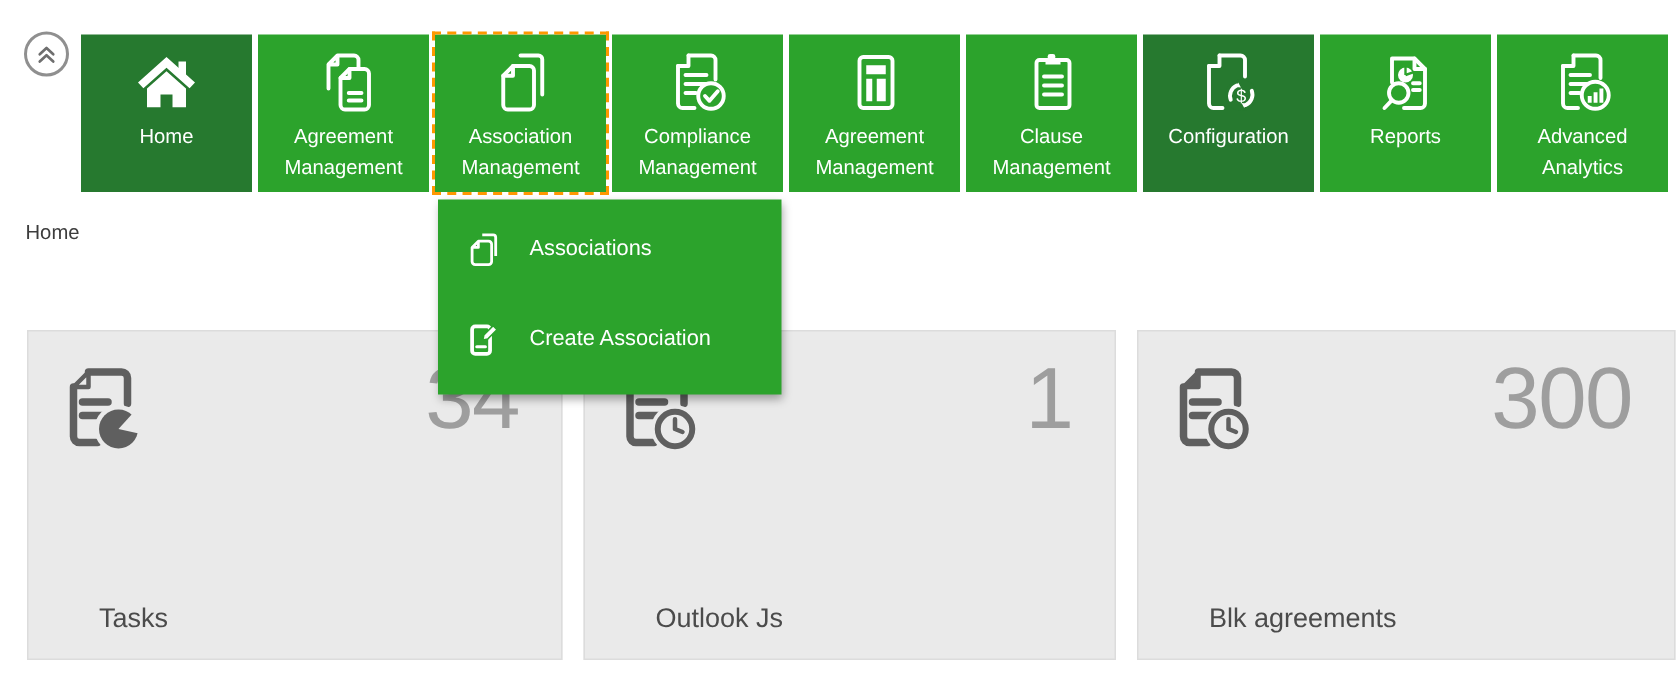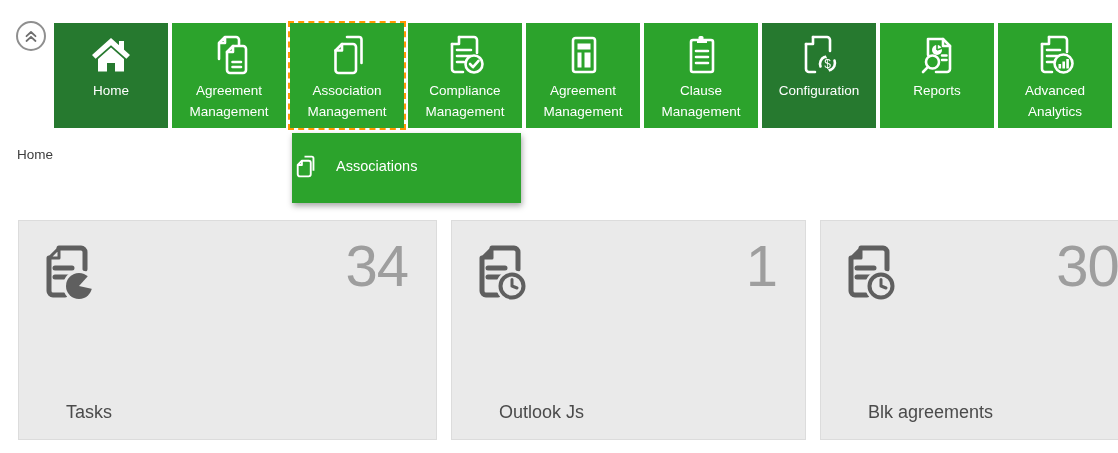--- a/index.html
+++ b/index.html
@@ -23,27 +23,27 @@
     color:#ffffff; font-size:13.5px; line-height:21px; }
 
   
   .breadcrumb { position:absolute; left:17px; top:147px; font-size:13.5px; color:#3d3d3d; }
 
   
   .dropdown { --bg:#2CA32C; position:absolute; left:292px; top:133px; width:229px;
     background:var(--bg); z-index:5; padding:7px 0 11px;
     display:flex; flex-direction:column; gap:8px;
     box-shadow:1px 3px 6px rgba(0,0,0,0.35); }
-  .dd-item { height:52px; display:flex; align-items:center; 
+  .dd-item { height:52px; display:flex; align-items:center; padding-left:17px;
     color:#ffffff; font-size:14.5px; cursor:pointer; }
   .dd-item svg { margin-right:19px; flex:none; }
 
   
   .cards { position:absolute; left:18px; top:220px; display:flex; gap:14px; }
-  .card { --bg:#EAEAEA; width:419px; height:220px; background:var(--bg);
+  .card { --bg:#EAEAEA; width:357px; height:220px; background:var(--bg);
     border:1px solid #DCDCDC; position:relative; cursor:pointer; flex:none; }
   .card.c2 { width:355px; } .card.c3 { width:359px; }
   .card-icon { position:absolute; left:19px; top:20px; }
   .card-value { position:absolute; right:28px; top:16px; font-size:58px; line-height:1;
     color:#9E9E9E; letter-spacing:-1px; }
   .card-label { position:absolute; left:27px; bottom:16px; font-size:18px; color:#4B4B4B;margin-left:20px; }
 
   svg { display:block; }
   .stroke-w { stroke:#fff; fill:none; stroke-width:2.6; stroke-linejoin:round; stroke-linecap:round; }
   .fill-w { fill:#fff; }
@@ -185,20 +185,30 @@
 <div class="dropdown">
   <div class="dd-item">
     <span>
       <svg width="25" height="25" viewBox="0 0 24 24">
         <path d="M12 2.5 H19 a1.6 1.6 0 0 1 1.6 1.6 V16" stroke="#fff" stroke-width="1.8" fill="none" stroke-linejoin="round"></path>
         <path d="M9.5 6.5 H16 a2 2 0 0 1 2 2 V19.5 a2 2 0 0 1 -2 2 H7.5 a2 2 0 0 1 -2 -2 V10.5 Z" fill="var(--bg)" stroke="#fff" stroke-width="1.8" stroke-linejoin="round"></path>
         <path d="M5.5 10.5 H9.5 V6.5" stroke="#fff" stroke-width="1.8" fill="none" stroke-linejoin="round"></path>
       </svg>
     </span>
     <span>Associations</span>
+  </div>
+  <div class="dd-item">
+    <span>
+      <svg width="25" height="25" viewBox="0 0 24 24">
+        <path d="M7.5 3.5 H15 a2 2 0 0 1 2 2 V19 a2 2 0 0 1 -2 2 H7.5 a2 2 0 0 1 -2 -2 V5.5 a2 2 0 0 1 2 -2 Z" fill="none" stroke="#fff" stroke-width="2.4" stroke-linejoin="round"></path>
+        <path d="M8.5 16.5 H14" stroke="#fff" stroke-width="2" stroke-linecap="round"></path>
+        <path d="M13 9 L19 3 L21.5 5.5 L15.5 11.5 L12.4 12.1 Z" fill="#fff" stroke="var(--bg)" stroke-width="1"></path>
+      </svg>
+    </span>
+    <span>Create Association</span>
   </div>
 </div>
 
 <div class="cards">
 
   <div class="card c1">
     <div class="card-icon">
       <svg width="58" height="64" viewBox="0 0 58 64">
         <path d="M21 7 H43 a4 4 0 0 1 4 4 V28 M11 17 V50 a4 4 0 0 0 4 4 H27" stroke="#5F5F5F" stroke-width="5" fill="none" stroke-linejoin="round" stroke-linecap="round"></path>
         <path d="M11 17 H21 V7 Z M21 7 V17 H11" fill="#5F5F5F" stroke="#5F5F5F" stroke-width="3" stroke-linejoin="round"></path>

